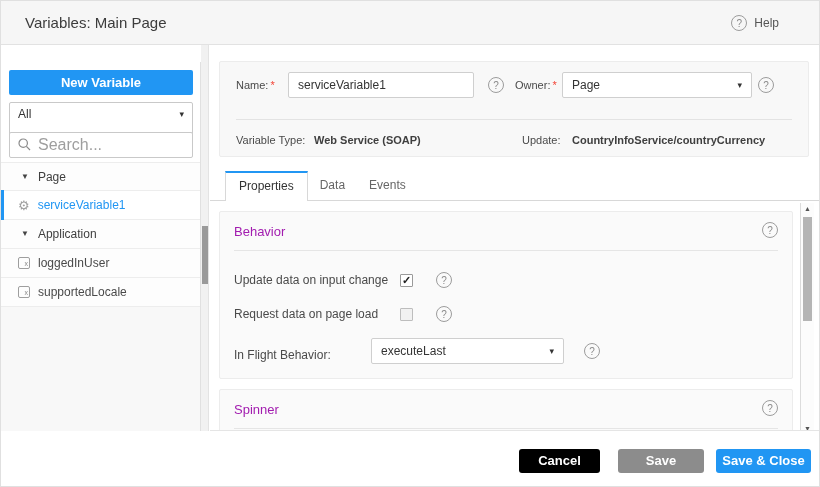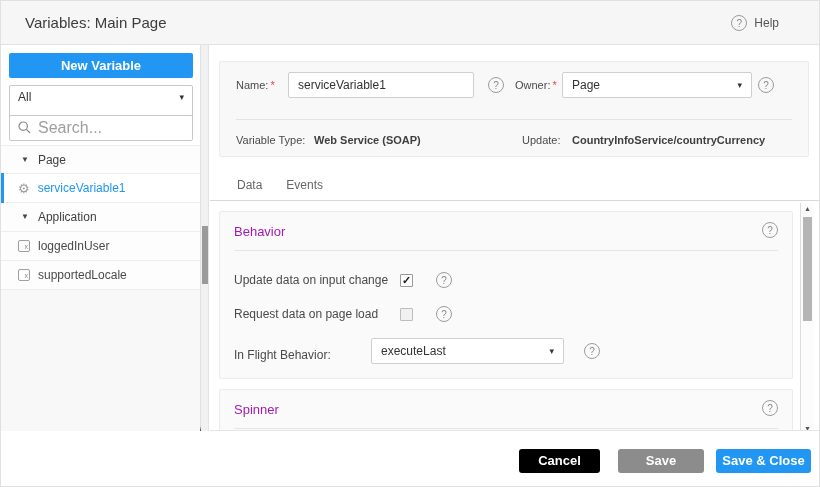--- a/index.html
+++ b/index.html
@@ -7,21 +7,21 @@
   body { font-family:"Liberation Sans", sans-serif; font-size:12px; color:#424242; }
   .app { position:relative; width:820px; height:487px; background:#fff; overflow:hidden; border:1px solid #e0e0e0; }
 
   
   .header { position:absolute; top:0; left:0; right:0; height:44px; background:#f6f6f6; border-bottom:1px solid #e2e2e2; }
   .header-title { position:absolute; left:24px; top:0; line-height:44px; font-size:15px; color:#3c3c3c; }
   .header-help { position:absolute; right:40px; top:0; height:44px; display:flex; align-items:center; gap:7px; cursor:pointer; color:#555; }
   .help-circle { display:inline-flex; width:16px; height:16px; border:1px solid #9c9c9c; border-radius:50%; color:#8a8a8a; font-size:10px; align-items:center; justify-content:center; background:transparent; flex:0 0 auto; }
 
   
-  .sidebar { position:absolute; top:44px; left:0; width:200px; height:386px; background:#fff; border-right:1px solid #e0e0e0; border-bottom:5px solid #404040; }
+  .sidebar { position:absolute; top:61px; left:0; width:200px; height:386px; background:#fff; border-right:1px solid #e0e0e0; border-bottom:5px solid #404040; }
   .btn-new { position:absolute; left:8px; top:8px; width:184px; height:25px; background:#2196f3; color:#fff; font-size:13px; font-weight:bold; text-align:center; line-height:25px; border-radius:2px; cursor:pointer; }
   .filter-select { position:absolute; left:8px; top:40px; width:184px; height:41px; border:1px solid #c9c9c9; border-radius:2px; background:#fff; line-height:23px; padding:0 8px; color:#333; cursor:pointer; }
   .filter-select .chev { position:absolute; right:8px; top:0; line-height:23px; font-size:9px; color:#333; }
   .search-wrap { position:absolute; left:8px; top:70px; width:184px; height:26px; }
   .search-wrap svg { position:absolute; left:9px; top:6px; }
   .search-input { width:100%; height:100%; border:1px solid #c9c9c9; border-radius:2px; padding:0 6px 0 28px; font-family:"Liberation Sans",sans-serif; font-size:16px; color:#333; outline:none; }
   .search-input::placeholder { color:#9e9e9e; }
 
   .tree { position:absolute; left:0; top:100px; width:199px; }
   .tree-row { position:relative; height:29px; display:flex; align-items:center; border-bottom:1px solid #ededed; background:#fdfdfd; cursor:pointer; }
@@ -167,20 +167,21 @@
 
       <div class="sum-divider"></div>
 
       <div class="field-label" style="left:16px; top:72px;">Variable Type:</div>
       <div class="field-label sum-val" style="left:94px; top:72px;">Web Service (SOAP)</div>
       <div class="field-label" style="left:302px; top:72px;">Update:</div>
       <div class="field-label sum-val" style="left:352px; top:72px;">CountryInfoService/countryCurrency</div>
     </div>
 
     <div class="tabstrip">
+      <div class="tab active">Properties</div>
       <div class="tab">Data</div>
       <div class="tab">Events</div>
     </div>
 
     <div class="tab-panel">
 
       <div class="group-box box-behavior">
         <div class="box-title">Behavior</div>
         <span class="help-circle box-help">?</span>
         <div class="box-divider"></div>

